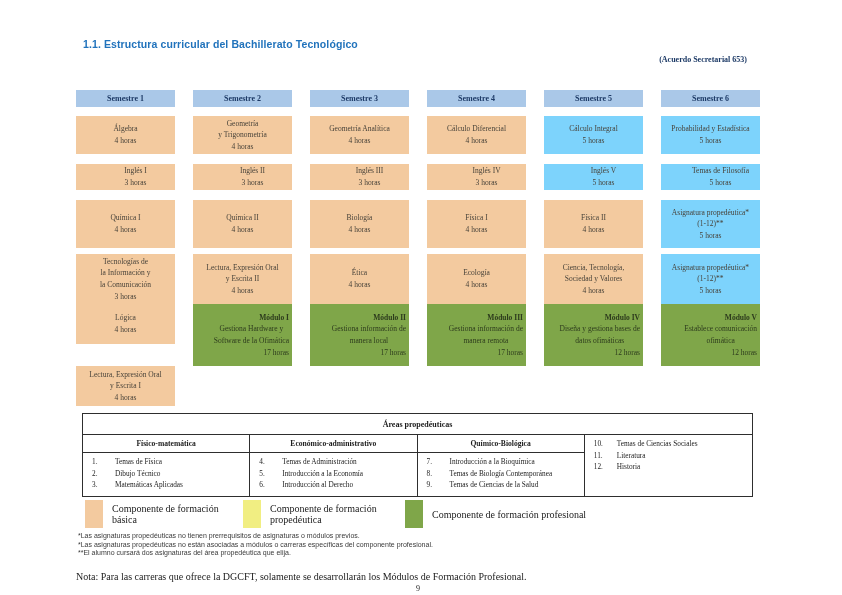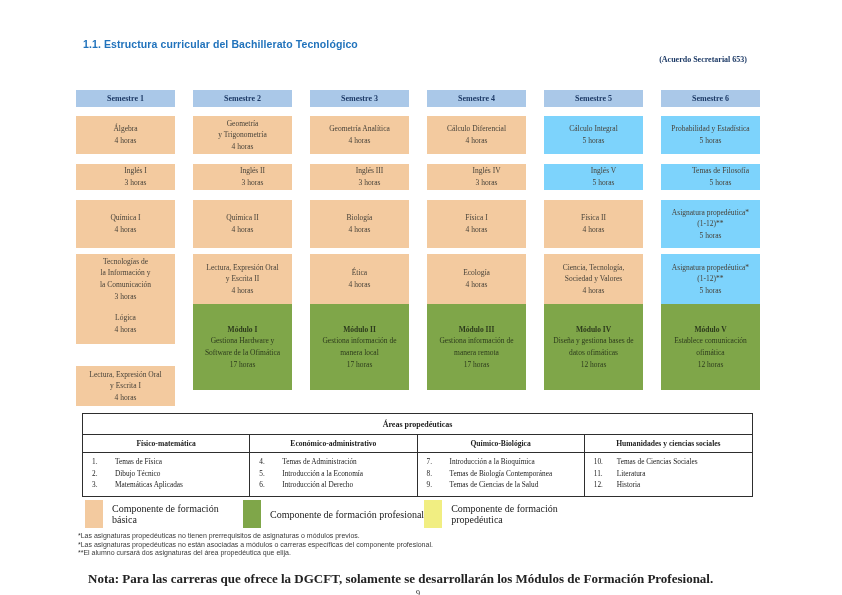--- a/index.html
+++ b/index.html
@@ -33,21 +33,21 @@
     text-align:center;font-size:7.5px;line-height:1.55;color:#474239;
     padding:1px 3px;box-sizing:border-box;
   }
   .c-b{background:#f3ca9f;}
   .c-p{background:#7dd3fc;}
   .c-g{background:#7fa649;color:#2d3b1d;}
   .row-r1 .cell{height:38px;}
   .row-r2 .cell{height:26px;padding-left:23px;}
   .row-r3 .cell{height:48px;}
   .row-r4 .cell{height:50px;}
-  .row-r5 .cell.mod{height:86px;}
+  .row-r5 .cell.mod{height:62px;align-items:flex-end;}
   .stack{display:flex;flex-direction:column;gap:22px;border-radius:25px;}
   .stack .cell{height:40px;}
   .ct,.md{white-space:pre-line;}
   .mn{font-weight:bold;}
   
   .areas{
     margin:7px 0 0 6px;width:671px;box-sizing:border-box;
     border:1.5px solid #2e2e2e;color:#1c1c1c;
   }
   .areas-title{
@@ -72,21 +72,21 @@
   .litem{display:flex;align-items:center;}
   .litem.w1{width:158px;}
   .litem.w2{width:162px;}
   .sw{width:18px;height:28px;flex:none;}
   .sw-b{background:#f3ca9f;}
   .sw-p{background:#f1ee82;}
   .sw-g{background:#7fa649;}
   .llab{margin-left:9px;font-size:10px;color:#222222;}
   
   .footnotes{margin:4px 0 0 2px;font-family:"Liberation Sans", sans-serif;font-size:7px;line-height:1.22;color:#3a3a3a;}
-  .nota{margin:13px 0 0 12px;font-size:13px;color:#222222;font-weight:bold;}
+  .nota{margin:13px 0 0 0;font-size:10px;color:#222222;}
   .pagenum{margin-top:2px;text-align:center;font-size:8px;color:#222222;}
 </style>
 </head>
 <body>
 
 <div class="doc-title">1.1. Estructura curricular del Bachillerato Tecnológico</div>
 <div class="acuerdo">(Acuerdo Secretarial 653)</div>
 
 <div class="content">
 
@@ -306,21 +306,20 @@
             <span class="anum">8.</span>
             <span class="atxt">Temas de Biología Contemporánea</span>
           </div>
           <div class="aitem">
             <span class="anum">9.</span>
             <span class="atxt">Temas de Ciencias de la Salud</span>
           </div>
         </div>
       </div>
       <div class="areas-col">
-        <div class="areas-col-hdr">Humanidades y ciencias sociales</div>
         <div class="areas-list">
           <div class="aitem">
             <span class="anum">10.</span>
             <span class="atxt">Temas de Ciencias Sociales</span>
           </div>
           <div class="aitem">
             <span class="anum">11.</span>
             <span class="atxt">Literatura</span>
           </div>
           <div class="aitem">
@@ -330,27 +329,27 @@
         </div>
       </div>
     </div>
   </div>
 
   <div class="legend">
     <div class="litem w1">
       <div class="sw sw-b"></div>
       <div class="llab">Componente de formación básica</div>
     </div>
+    <div class="litem w2">
+      <div class="sw sw-p"></div>
+      <div class="llab">Componente de formación propedéutica</div>
+    </div>
     <div class="litem">
       <div class="sw sw-g"></div>
       <div class="llab">Componente de formación profesional</div>
-    </div>
-    <div class="litem w2">
-      <div class="sw sw-p"></div>
-      <div class="llab">Componente de formación propedéutica</div>
     </div>
   </div>
 
   <div class="footnotes">
     <div>*Las asignaturas propedéuticas no tienen prerrequisitos de asignaturas o módulos previos.</div>
     <div>*Las asignaturas propedéuticas no están asociadas a módulos o carreras específicas del componente profesional.</div>
     <div>**El alumno cursará dos asignaturas del área propedéutica que elija.</div>
   </div>
   <div class="nota">Nota: Para las carreras que ofrece la DGCFT, solamente se desarrollarán los Módulos de Formación Profesional.</div>
   <div class="pagenum">9</div>

